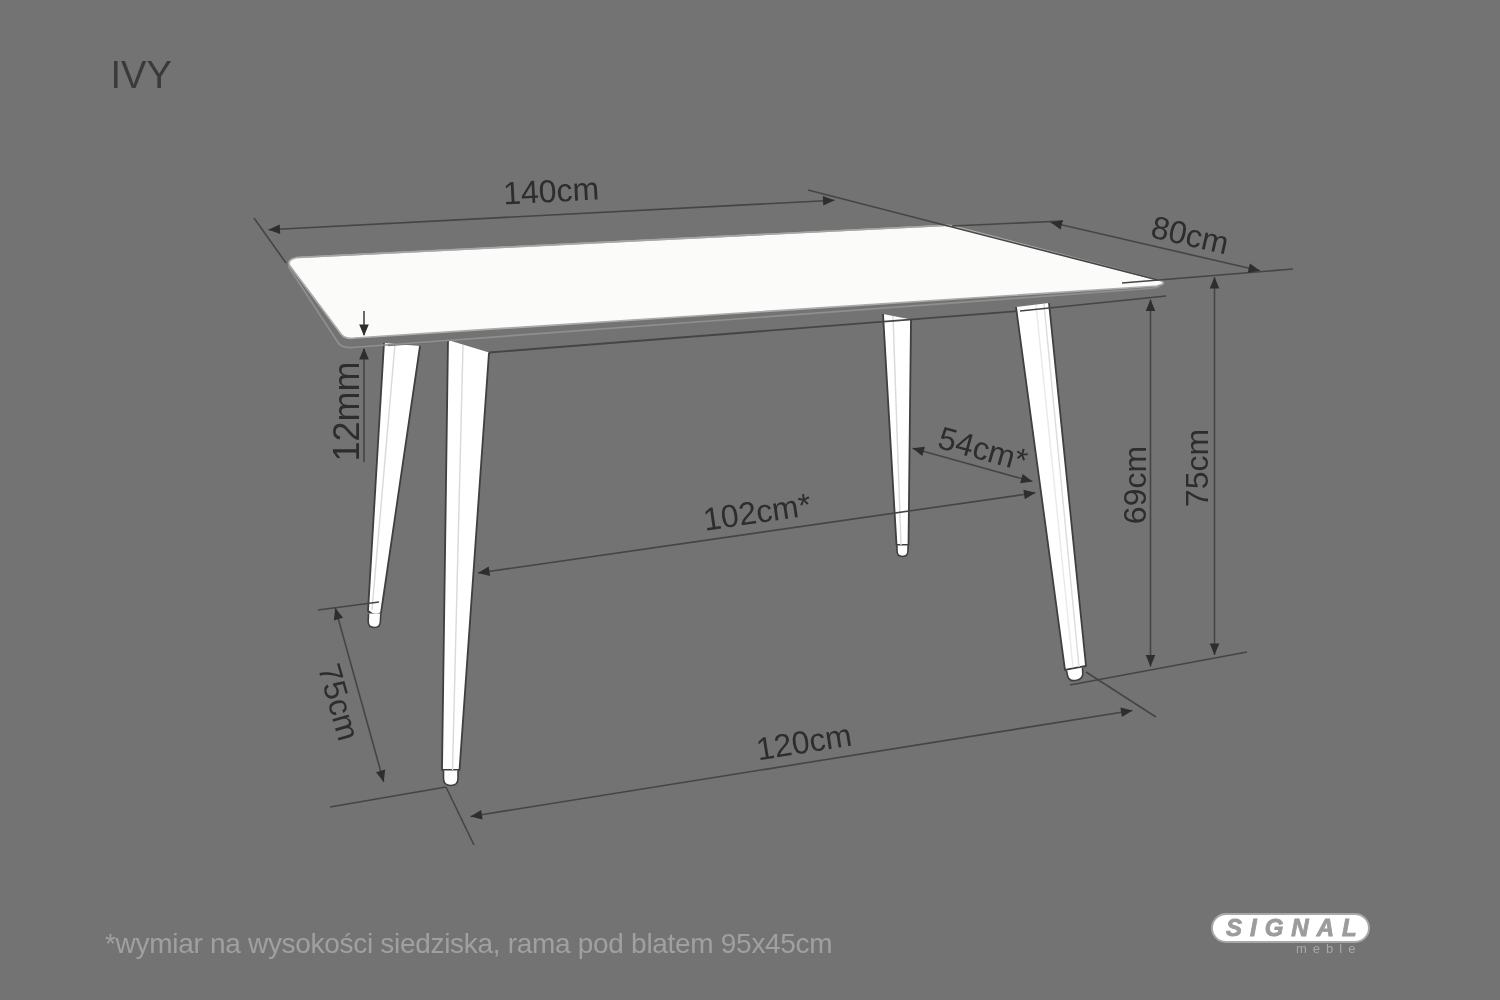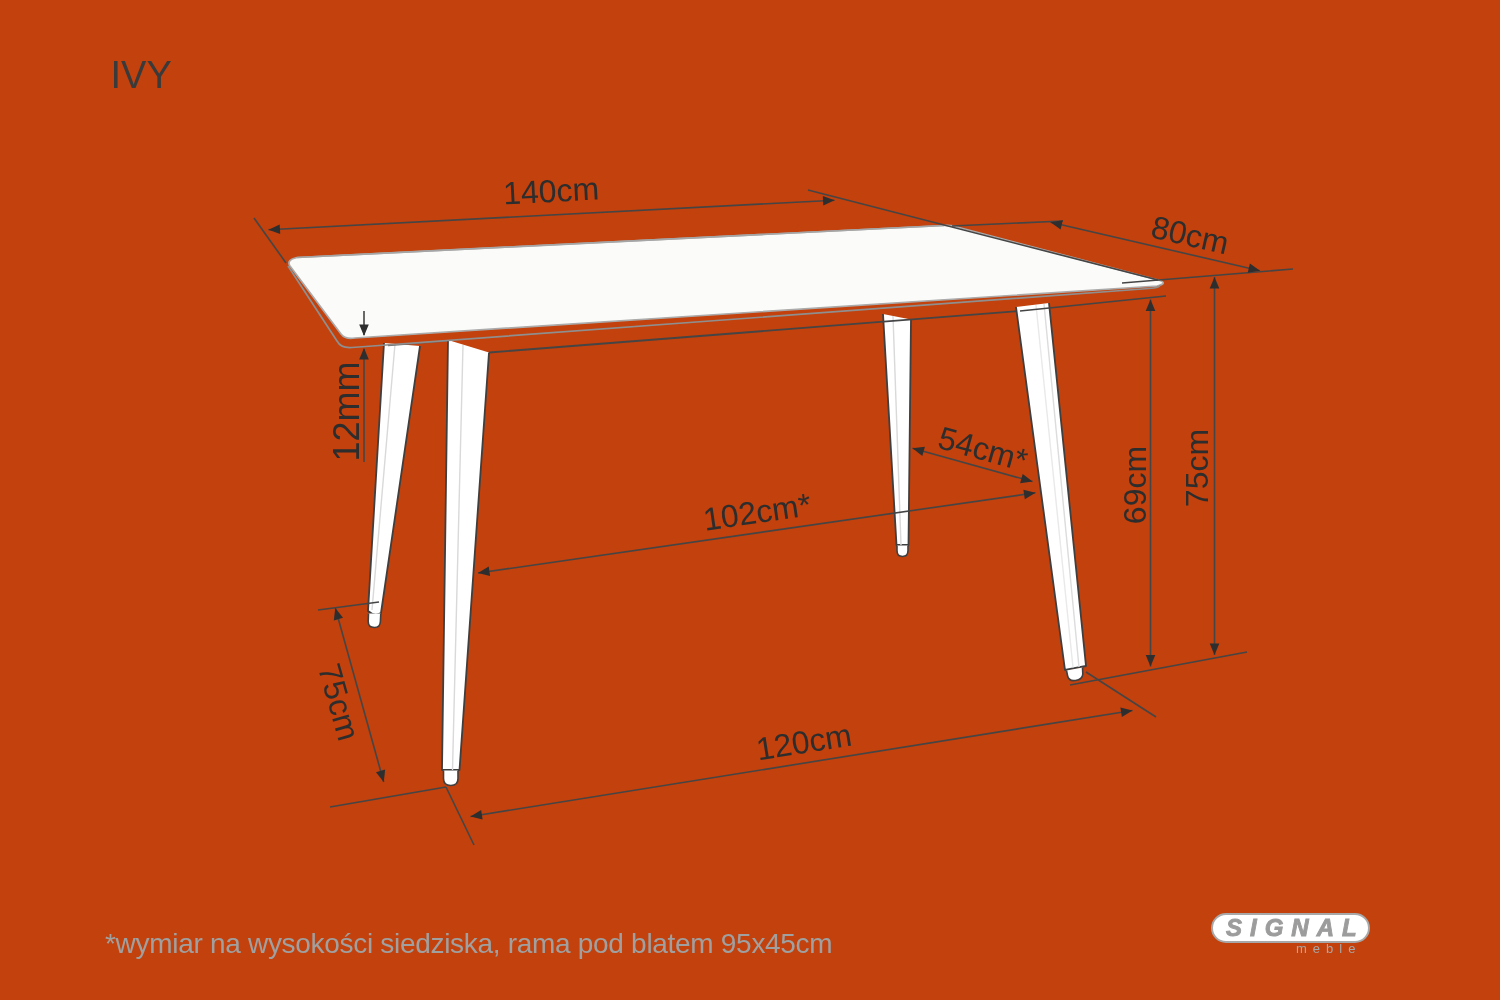--- a/index.html
+++ b/index.html
@@ -1,16 +1,16 @@
 <!DOCTYPE html>
 <html><head>
 <meta charset="utf-8">
 <style>
   html,body{margin:0;padding:0;background:#ffffff;}
-  .page{width:1500px;height:1000px;position:relative;overflow:hidden;background:#c2410c;
+  .page{width:1500px;height:1000px;position:relative;overflow:hidden;background:#737373;
         font-family:"Liberation Sans", sans-serif;}
   svg text{font-family:"Liberation Sans", sans-serif;}
 </style>
 </head>
 <body>
 <div class="page">
 <svg width="1500" height="1000" viewBox="0 0 1500 1000">
 
   <text x="110.5" y="88" font-size="38" fill="#3a3a3a">IVY</text>
 

